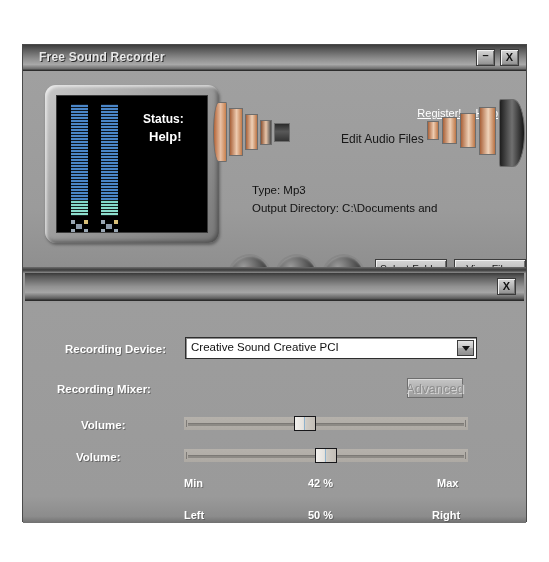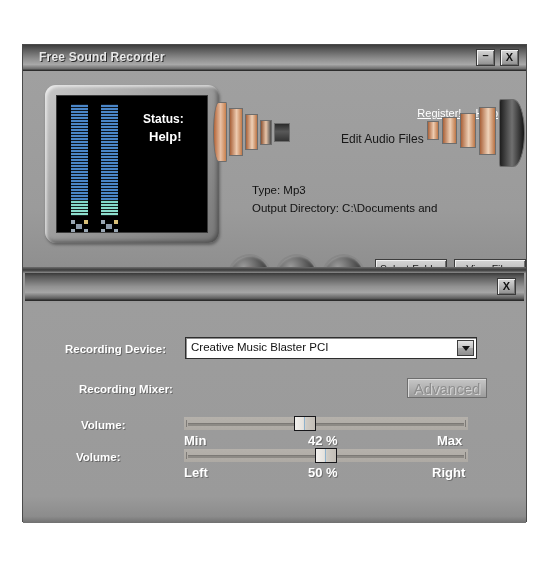--- a/index.html
+++ b/index.html
@@ -159,25 +159,25 @@
     position:absolute;right:2px;top:2px;width:17px;height:16px;
     background:linear-gradient(to bottom,#e2e2e2,#c4c4c4 48%,#a6a6a6 52%,#8f8f8f);
     border:1px solid #3d3d3d;box-sizing:border-box;
     display:flex;align-items:center;justify-content:center;
   }
   .combo .arrow::after{
     content:"";border-left:4px solid transparent;border-right:4px solid transparent;border-top:5px solid #111;
   }
 
   .btn-disabled{
-    position:absolute;height:20px;width:80px;
+    position:absolute;height:20px;width:56px;
     background:linear-gradient(to bottom,#c6c6c6,#b2b2b2 50%,#9c9c9c);
     border:1px solid #6e6e6e;
     box-shadow:inset 1px 1px 0 #dcdcdc;
-    font-size:15px;color:#8e8e8e;text-shadow:1px 1px 0 #d6d6d6;
+    font-size:13px;color:#8e8e8e;text-shadow:1px 1px 0 #d6d6d6;
     display:flex;align-items:center;justify-content:center;
     box-sizing:border-box;cursor:default;
   }
 
   
   .slider{
     position:absolute;height:13px;
     background:linear-gradient(to bottom,#b5b1ab,#aeaaa4);
     box-sizing:border-box;
   }
@@ -189,21 +189,21 @@
   .slider .thumb{
     position:absolute;top:-1px;width:22px;height:15px;
     background:linear-gradient(to right,#f2f0ed 0%,#e6e3de 40%,#cfcbc4 55%,#c2bdb6 100%);
     border:1px solid #17171a;
     box-sizing:border-box;cursor:pointer;
   }
   .slider .thumb::after{
     content:"";position:absolute;left:9px;top:0;width:1px;height:100%;background:#8fb2cc;
   }
 
-  .sl-cap{position:absolute;font-size:13px;font-weight:bold;color:#ffffff;text-shadow:1px 1px 0 rgba(70,70,70,.5);white-space:nowrap;}
+  .sl-cap{position:absolute;font-size:11px;font-weight:bold;color:#ffffff;text-shadow:1px 1px 0 rgba(70,70,70,.5);white-space:nowrap;margin-top:44px;}
 </style>
 </head>
 <body>
 
 <div id="app">
   <div class="window">
 
     <div class="titlebar">
       <div class="title-text">Free Sound Recorder</div>
       <div class="tb-btns">
@@ -286,25 +286,25 @@
 
     <div class="lower">
       <div class="lower-titlebar">
         <div class="tb-btn lower-x">X</div>
       </div>
 
       <div class="lower-body">
 
         <div class="frow-label" style="left:42px;top:40px;">Recording Device:</div>
         <div class="combo" style="left:162px;top:34px;width:292px;">
-          <span class="val">Creative Music Blaster PCI</span>
+          <span class="val">Creative Sound Creative PCI</span>
           <span class="arrow"></span>
         </div>
 
-        <div class="frow-label" style="left:56px;top:80px;text-align:right;">Recording Mixer:</div>
+        <div class="frow-label" style="left:34px;top:80px;text-align:right;">Recording Mixer:</div>
         <div class="btn-disabled" style="left:384px;top:75px;">Advanced</div>
 
         <div class="frow-label" style="left:58px;top:116px;">Volume:</div>
         <div class="slider" style="left:161px;top:114px;width:284px;">
           <div class="track"></div>
           <div class="endtick" style="left:2px;"></div>
           <div class="endtick" style="right:2px;"></div>
           <div class="thumb" style="left:110px;"></div>
         </div>
         <div class="sl-cap" style="left:161px;top:130px;">Min</div>

